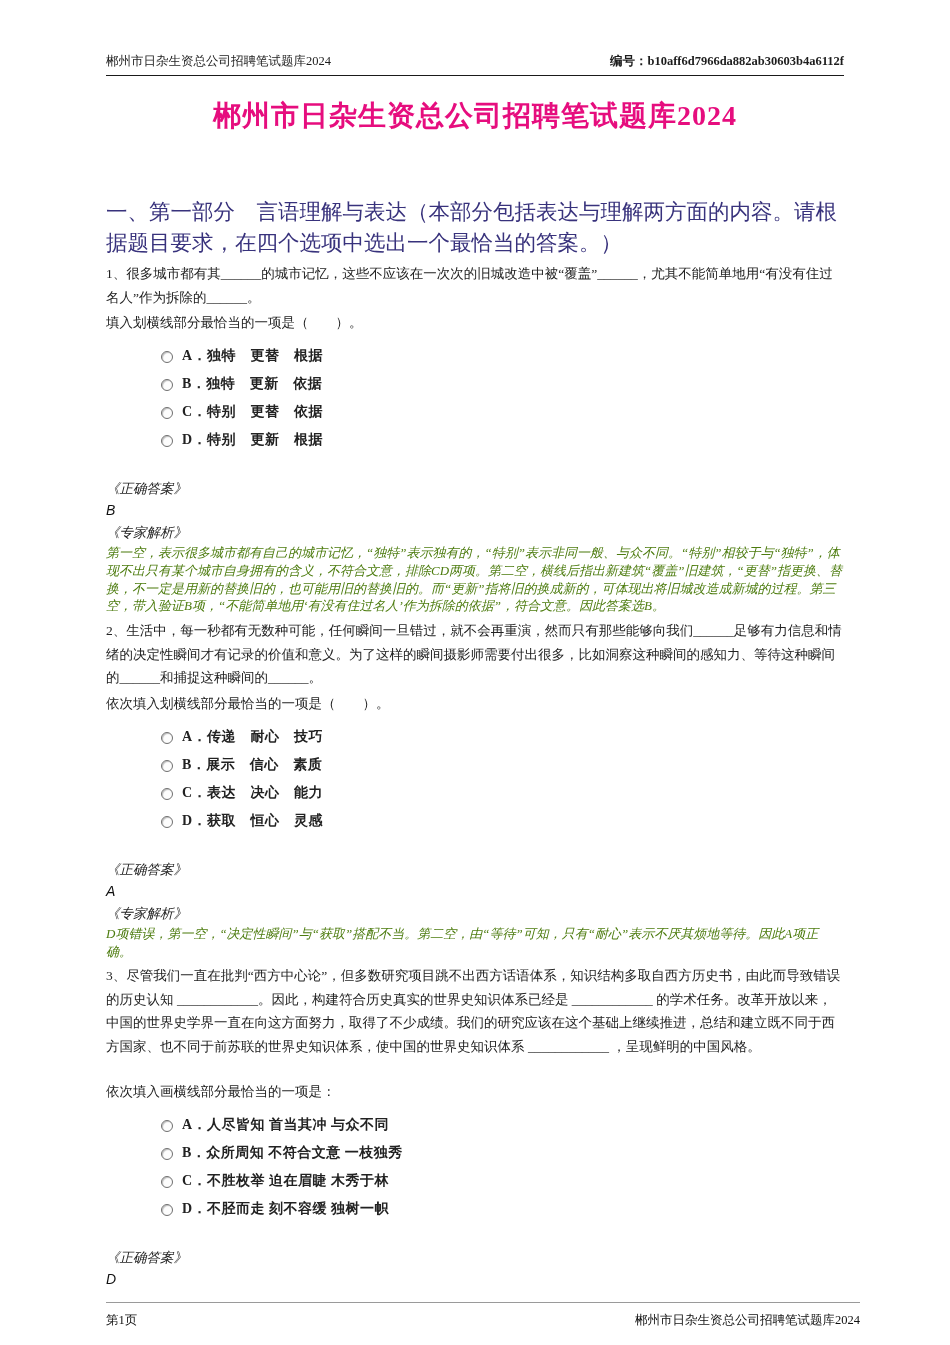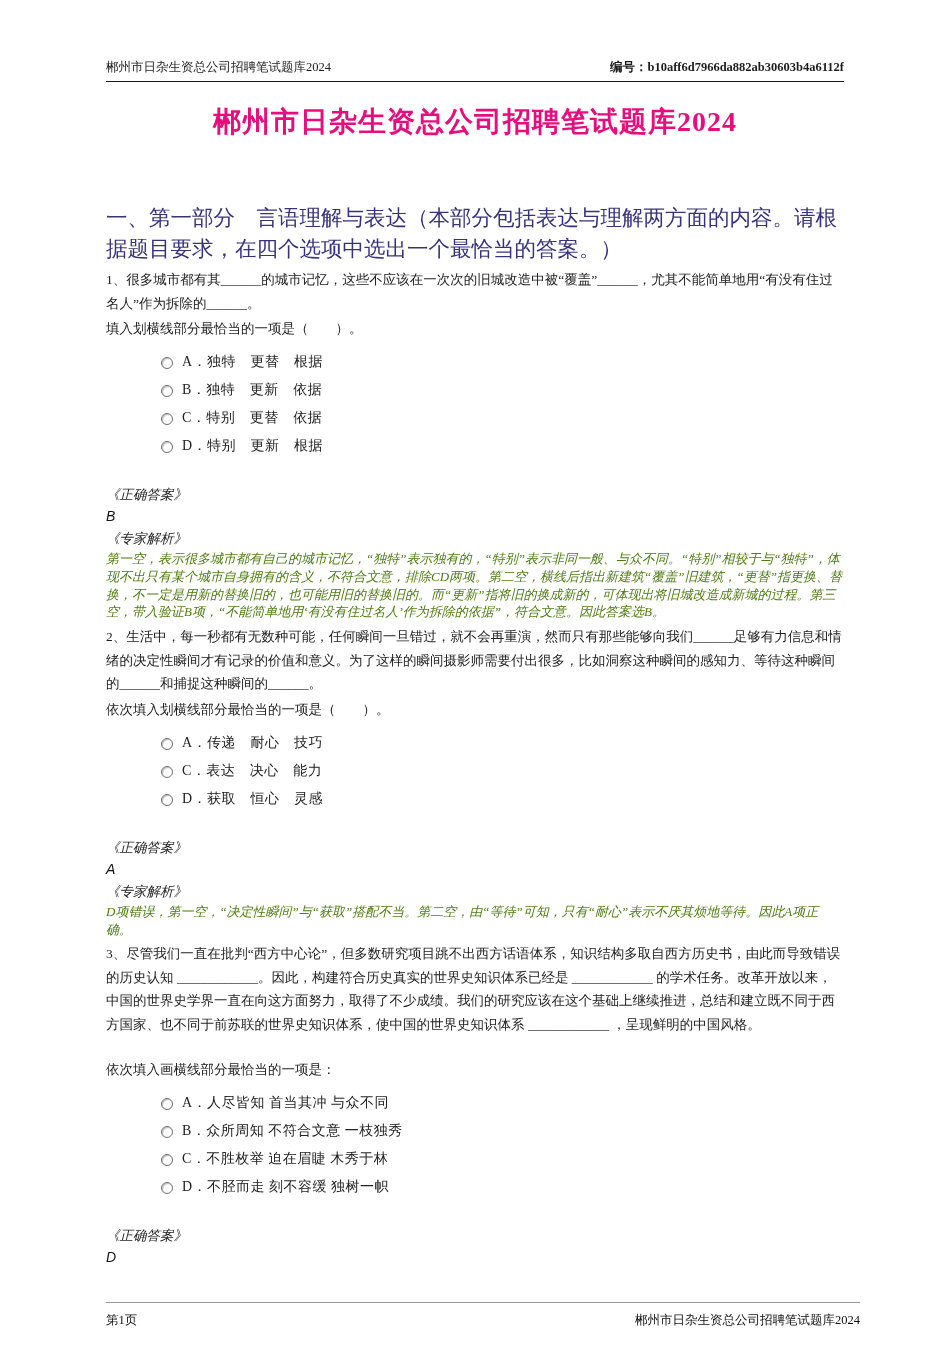--- a/index.html
+++ b/index.html
@@ -2,21 +2,21 @@
 <html><head>
 <meta charset="utf-8">
 <style>
   * { margin:0; padding:0; box-sizing:border-box; }
   html,body { background:#ffffff; }
   body { font-family:"Liberation Sans","DejaVu Sans",sans-serif; color:#1d1d1d; }
   .page {
     position:relative;
     width:822px; height:1345px;
     margin:0 auto; background:#ffffff;
-    padding:20px 42px 0 42px;
+    padding:14px 42px 0 42px;
     overflow:hidden;
   }
 
   
   .doc-header {
     display:flex; justify-content:space-between; align-items:flex-end;
     font-size:12.5px; padding-bottom:5px;
     border-bottom:1.5px solid #1a1a1a;
     font-family:"Liberation Serif","DejaVu Serif",serif;
   }
@@ -48,20 +48,21 @@
     margin-top:5px; font-size:13.5px; color:#222;
     font-family:"Liberation Serif","DejaVu Serif",serif;
   }
   .q-prompt.spaced { margin-top:24px; }
 
   .options { margin-top:10px; }
   .option {
     display:flex; align-items:center;
     padding-left:55px; height:28px;
     cursor:default;
+    font-weight:bold;
   }
   .radio {
     width:12px; height:12px; border-radius:50%;
     border:1px solid #6f6f6f; background:#fdfdfd;
     box-shadow:inset 1px 1px 1px rgba(0,0,0,.25);
     flex:0 0 auto; margin-right:9px; margin-top:2px;
   }
   .option-label {
     font-size:14px; color:#222; letter-spacing:.5px;
     font-family:"Liberation Serif","DejaVu Serif",serif;
@@ -136,20 +137,24 @@
   <div class="question">
     <div class="q-stem">2、生活中，每一秒都有无数种可能，任何瞬间一旦错过，就不会再重演，然而只有那些能够向我们______足够有力信息和情绪的决定性瞬间才有记录的价值和意义。为了这样的瞬间摄影师需要付出很多，比如洞察这种瞬间的感知力、等待这种瞬间的______和捕捉这种瞬间的______。</div>
     <div class="q-prompt">依次填入划横线部分最恰当的一项是（　　）。</div>
     <div class="options">
       <div class="option">
         <span class="radio"></span>
         <span class="option-label">A．传递　耐心　技巧</span>
       </div>
       <div class="option">
         <span class="radio"></span>
+        <span class="option-label">B．展示　信心　素质</span>
+      </div>
+      <div class="option">
+        <span class="radio"></span>
         <span class="option-label">C．表达　决心　能力</span>
       </div>
       <div class="option">
         <span class="radio"></span>
         <span class="option-label">D．获取　恒心　灵感</span>
       </div>
     </div>
     <div class="answer-block">
       <div class="ans-label">《正确答案》</div>
       <div class="ans-value">A</div>

